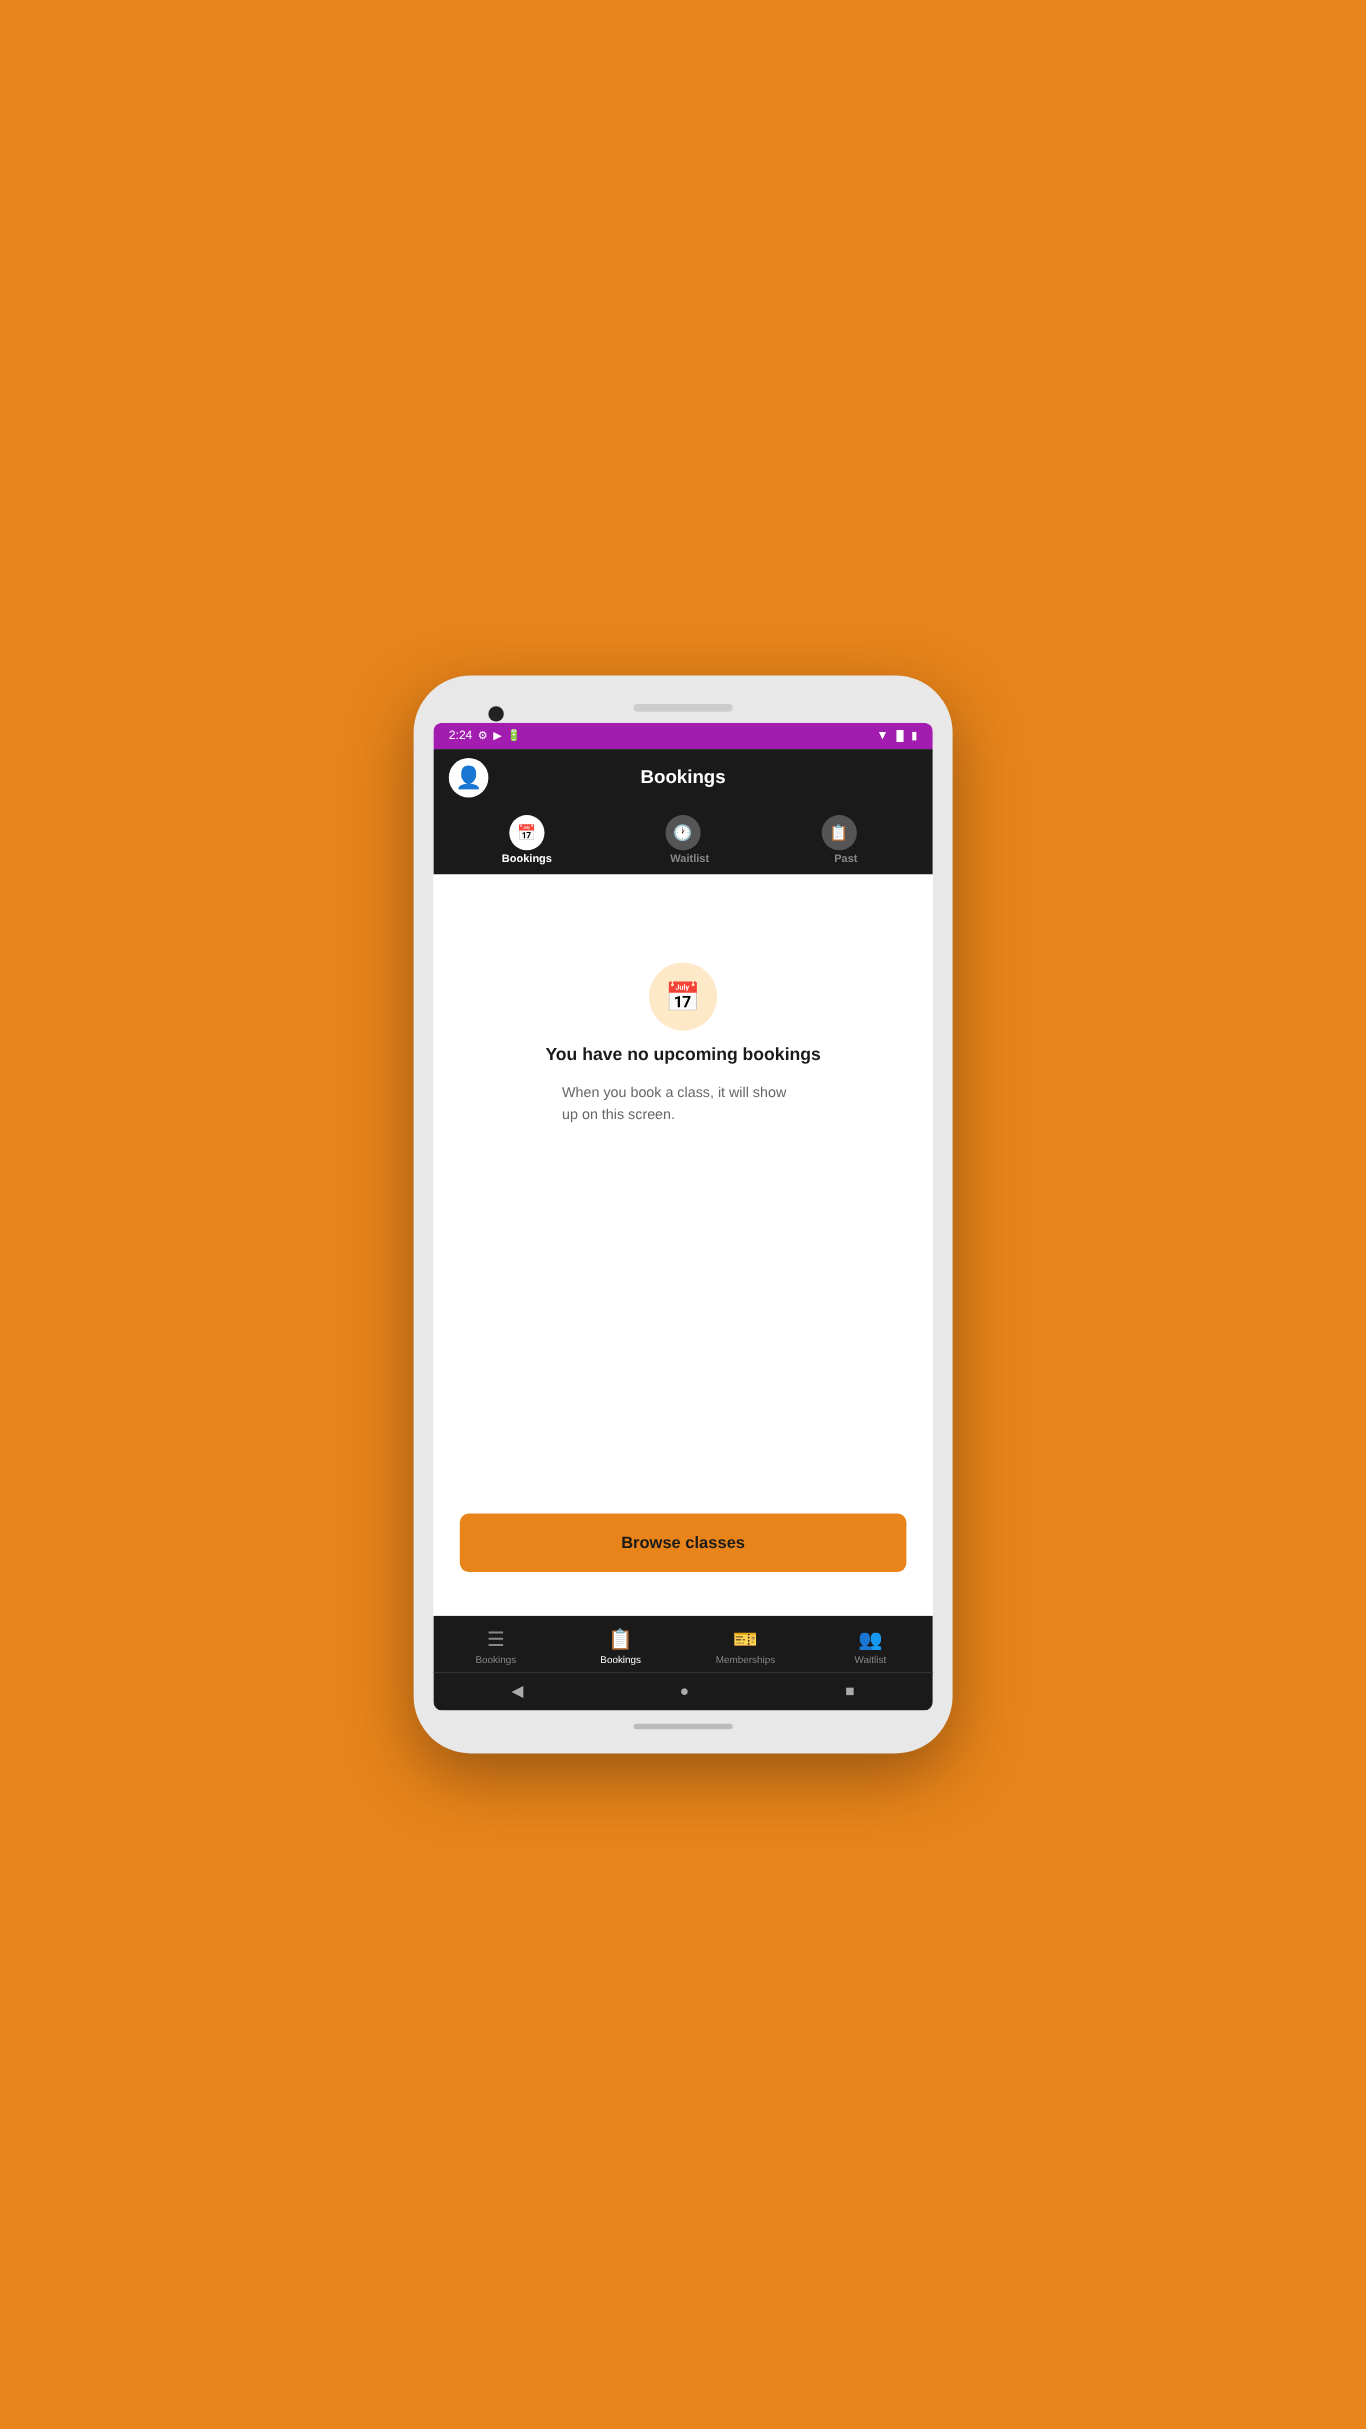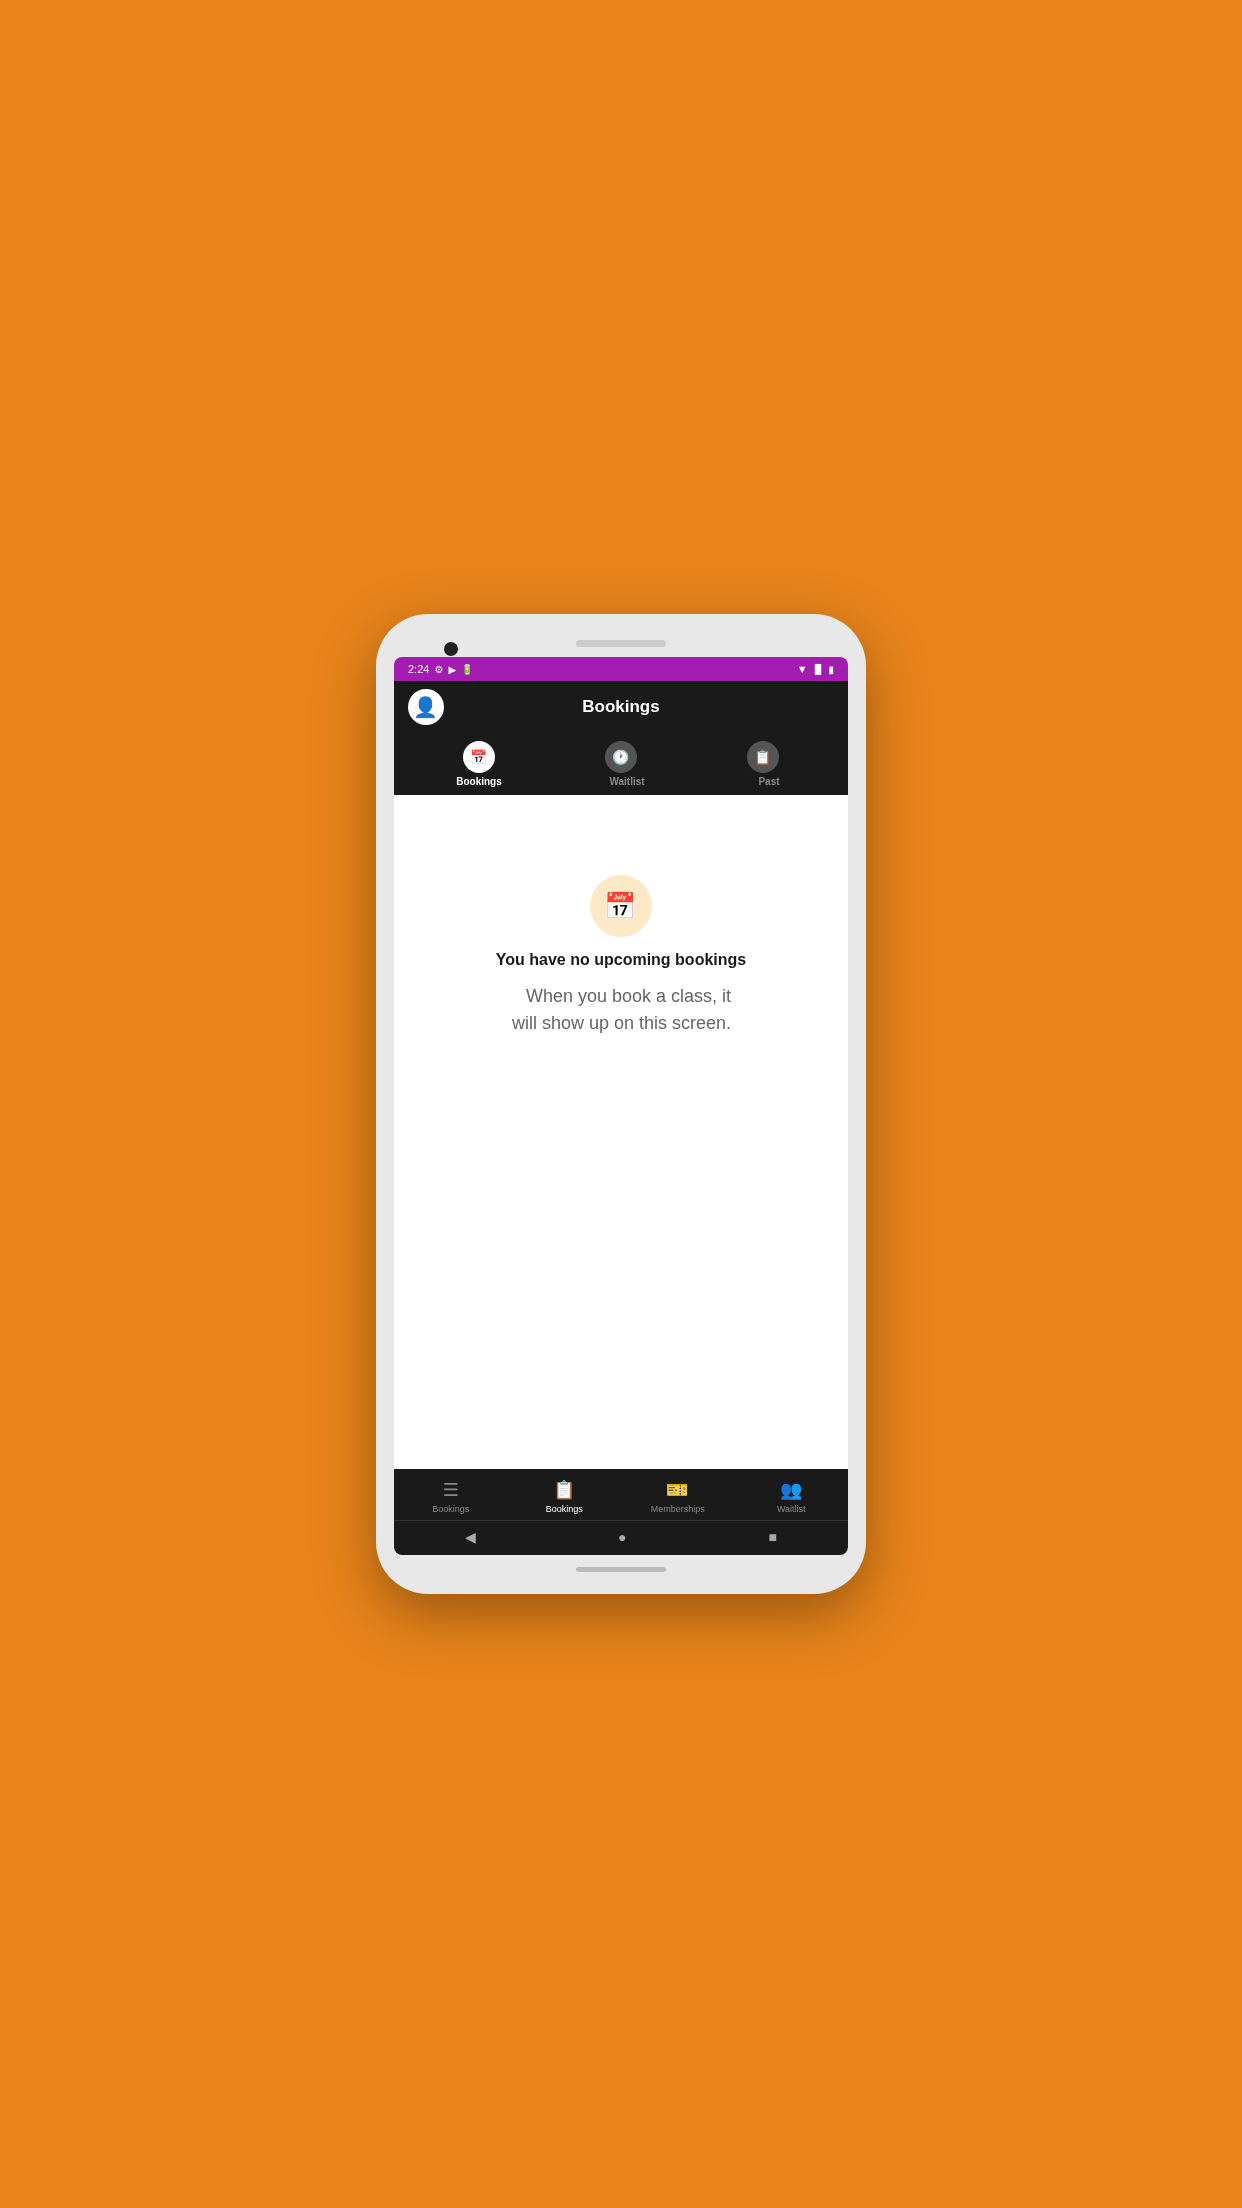--- a/index.html
+++ b/index.html
@@ -210,23 +210,23 @@
       color: #E8841A;
     }
 
     .empty-title {
       font-size: 16px;
       font-weight: 700;
       color: #1a1a1a;
     }
 
     .empty-subtitle {
-      font-size: 18px;
+      font-size: 13px;
       color: #666;
-      text-align: right;
+      text-align: left;
       line-height: 1.5;
       max-width: 220px;
     }
 
     .browse-button {
       width: 100%;
       background: #E8841A;
       color: #1a1a1a;
       border: none;
       border-radius: 8px;
@@ -358,20 +358,21 @@
       </div>
     </div>
 
     <div class="main-content">
       <div class="empty-state">
         <div class="empty-icon-circle">📅</div>
         <div class="empty-title">You have no upcoming bookings</div>
         <div class="empty-subtitle">When you book a class, it will show up on this screen.</div>
       </div>
 
+      <button class="browse-button">Browse classes</button>
     </div>
 
     <div class="bottom-nav">
       <div class="bottom-nav-items">
         <div class="bottom-nav-item">
           <span class="bottom-nav-icon">☰</span>
           <span class="bottom-nav-label">Bookings</span>
         </div>
         <div class="bottom-nav-item">
           <span class="bottom-nav-icon active">📋</span>

